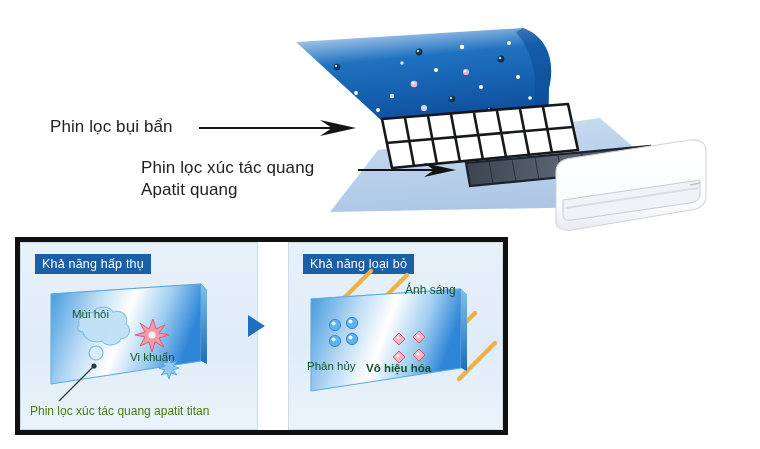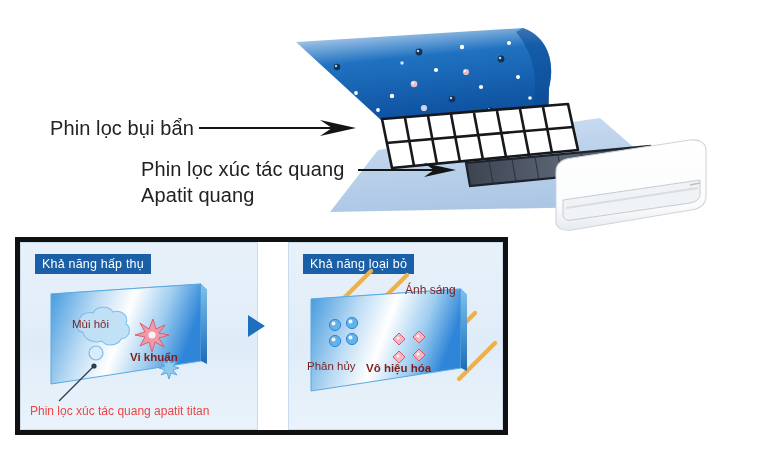--- a/index.html
+++ b/index.html
@@ -5,21 +5,21 @@
   html,body{margin:0;padding:0;background:#ffffff;}
   body{width:760px;height:449px;position:relative;overflow:hidden;
        font-family:"Liberation Sans","DejaVu Sans",sans-serif;color:#1a1a1a;}
 
   .stage{position:absolute;inset:0;}
 
   
   .top-illus{position:absolute;left:0;top:0;width:760px;height:240px;}
   .top-illus svg{display:block;}
 
-  .callout{position:absolute;font-size:20px;color:#222;letter-spacing:.1px;
+  .callout{position:absolute;font-size:17px;color:#222;letter-spacing:.1px;
            white-space:nowrap;line-height:1.28;}
   .callout-1{left:50px;top:116px;}
   .callout-2{left:141px;top:157px;}
 
   
   .panel{position:absolute;left:15px;top:237px;width:493px;height:198px;
          border:5px solid #111;background:#0369a1;box-sizing:border-box;}
   .panel-inner{position:absolute;inset:0;display:flex;}
   .half{position:relative;height:100%;background:linear-gradient(180deg,#e8f1fa 0%,#dfecf8 55%,#eaf3fb 100%);
         border:1px solid #c9dcee;box-sizing:border-box;overflow:hidden;}
@@ -27,24 +27,24 @@
   .gap{width:30px;height:100%;background:#fff;position:relative;}
   .half-right{flex:1;text-align:right;}
 
   .badge{position:absolute;left:14px;top:11px;background:#1b5fa6;color:#fff;
          font-size:12.5px;padding:2.5px 7px 3.5px 7px;letter-spacing:.2px;
          white-space:nowrap;font-weight:400;}
 
   .plate-wrap{position:absolute;left:0;top:0;width:100%;height:100%;}
   .plate-wrap svg{display:block;}
 
-  .lbl{position:absolute;font-size:11.5px;color:#7f1d1d;white-space:nowrap;}
-  .lbl-muihoi{left:72px;top:318px;}
-  .lbl-vikhuan{left:130px;top:351px;font-weight:bold;}
-  .lbl-caption{left:30px;top:404px;font-size:12px;color:#ef4444;}
+  .lbl{position:absolute;font-size:11.5px;color:#14532d;white-space:nowrap;}
+  .lbl-muihoi{left:72px;top:308px;}
+  .lbl-vikhuan{left:130px;top:351px;}
+  .lbl-caption{left:30px;top:404px;font-size:12px;color:#4d7c0f;}
   .lbl-anhsang{left:405px;top:283px;font-size:12px;}
   .lbl-phanhuy{left:307px;top:360px;}
   .lbl-vohieu{left:366px;top:362px;font-weight:bold;}
 
   .arrow-sep{position:absolute;left:248px;top:315px;width:0;height:0;
              border-left:17px solid #1f6fbf;border-top:11px solid transparent;
              border-bottom:11px solid transparent;}
 </style>
 </head>
 <body>

